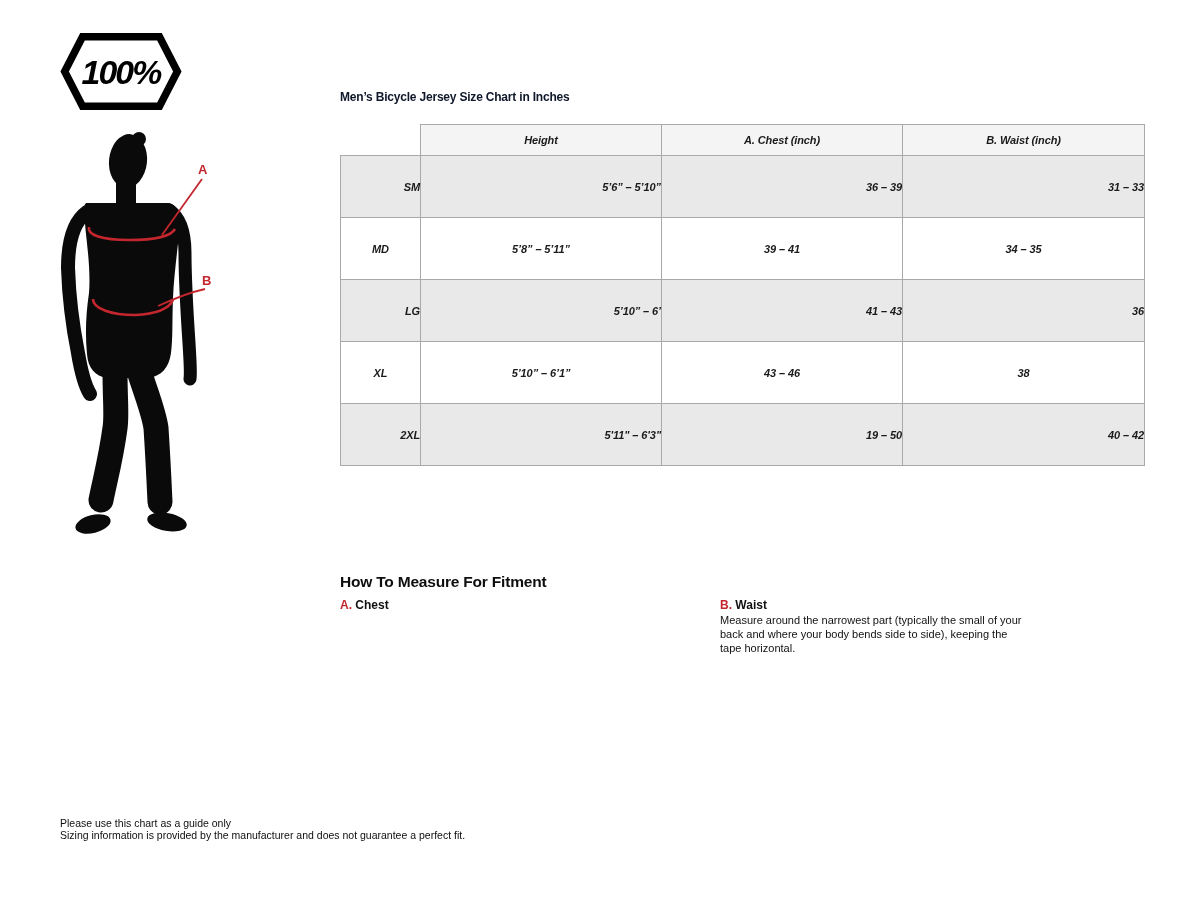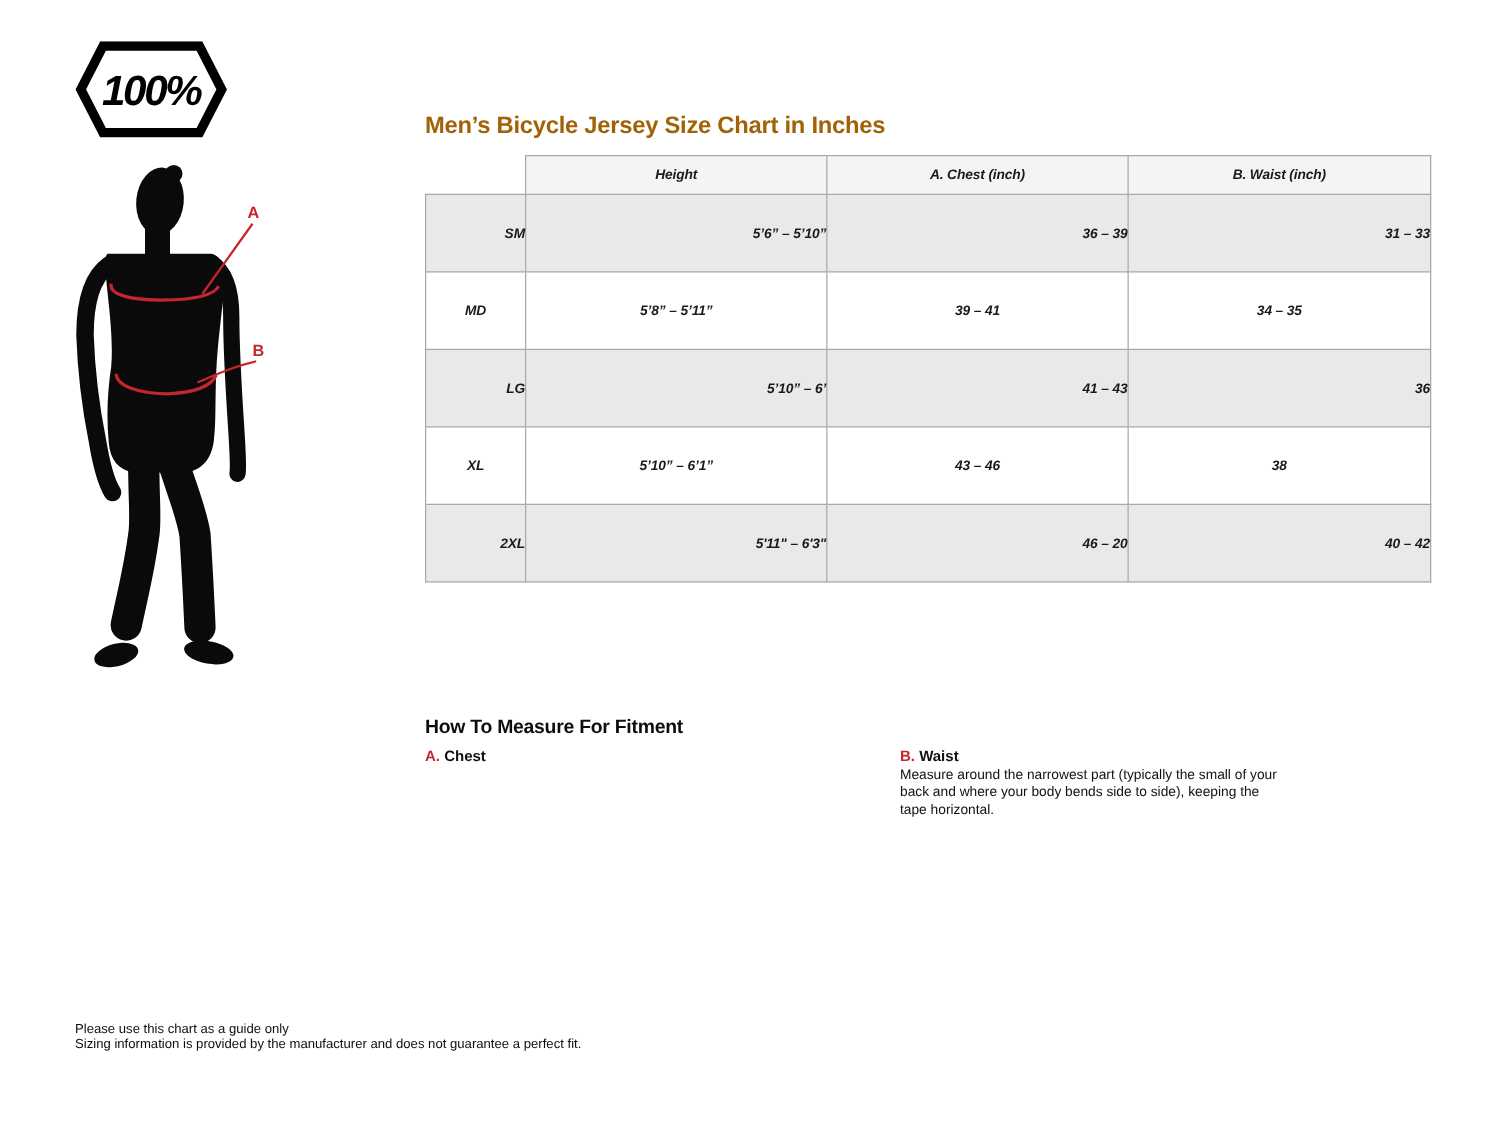--- a/index.html
+++ b/index.html
@@ -15,22 +15,22 @@
 
   
   .logo { left: 60px; top: 33px; width: 122px; height: 61px; }
 
   
   .figure { left: 57px; top: 128px; width: 160px; height: 422px; }
 
   
   .chart-title {
     left: 340px; top: 90px;
-    font-size: 19px; font-weight: bold; letter-spacing: -0.2px;
-    color: #a16207;
+    font-size: 12px; font-weight: bold; letter-spacing: -0.2px;
+    color: #0f172a;
   }
 
   
   .size-table-wrap { left: 340px; top: 124px; width: 869px; font-style: italic; }
   table.size-table {
     border-collapse: collapse; table-layout: fixed; width: 804px;
   }
   table.size-table col.c0 { width: 80px; }
   table.size-table col.c1 { width: 241px; }
   table.size-table col.c2 { width: 241px; }
@@ -145,21 +145,21 @@
       </tr>
       <tr>
         <td>XL</td>
         <td>5’10” – 6’1”</td>
         <td>43 – 46</td>
         <td>38</td>
       </tr>
       <tr class="shaded">
         <td>2XL</td>
         <td>5'11" – 6'3"</td>
-        <td>46 – 20</td>
+        <td>19 – 50</td>
         <td>40 – 42</td>
       </tr>
     </tbody>
   </table>
 </div>
 
 <div class="abs measure-heading">How To Measure For Fitment</div>
 
 <div class="abs measure-item item-a">
   <div class="item-label">

